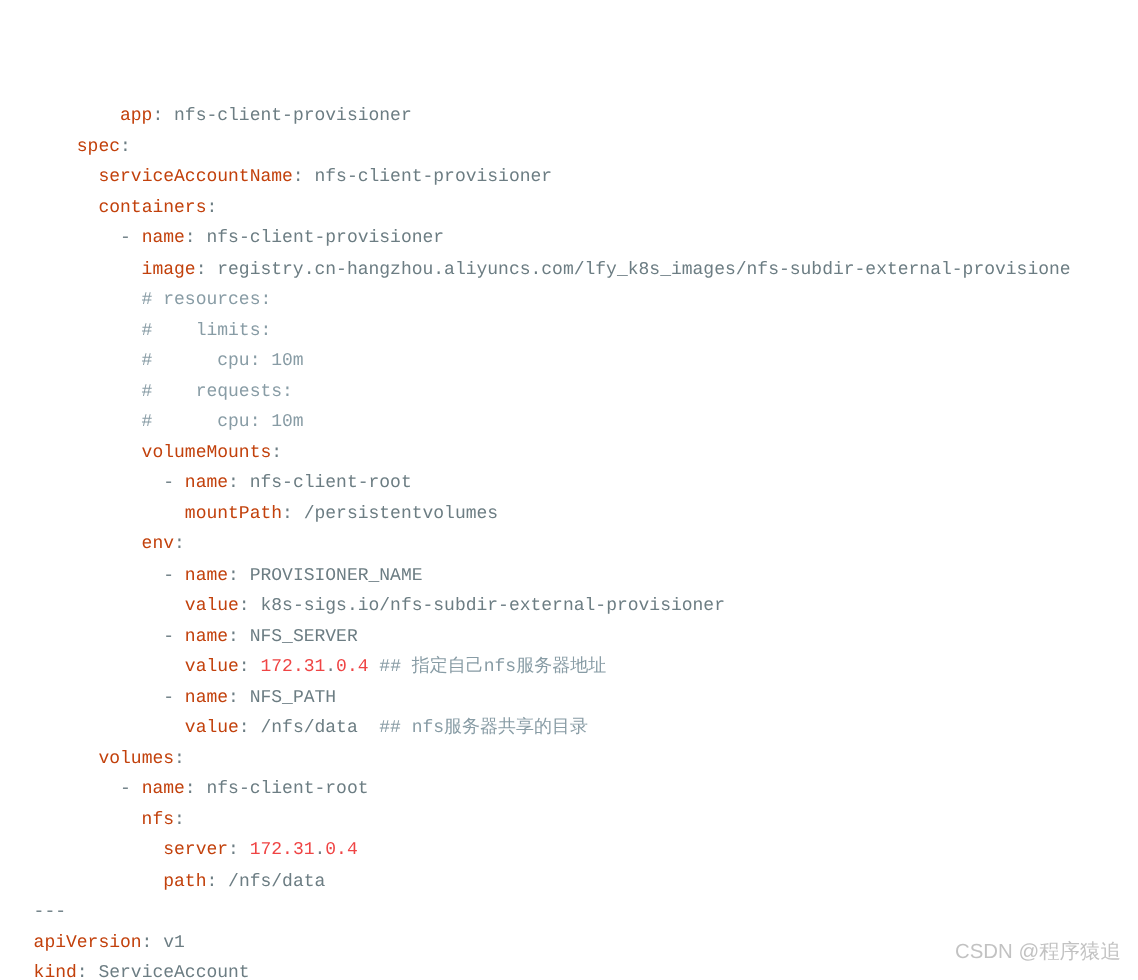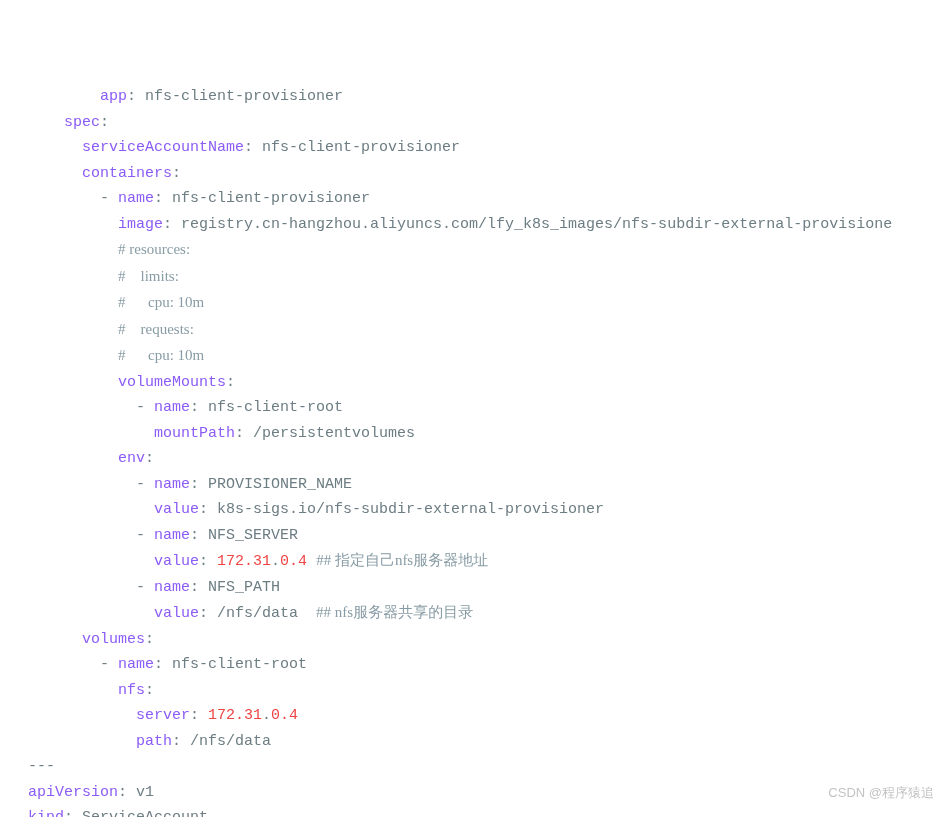--- a/index.html
+++ b/index.html
@@ -13,32 +13,32 @@
     overflow: hidden;
     width: 948px;
     height: 817px;
     position: relative;
     color: #657b83;
   }
   .code {
     padding: 0 0 0 0;
   }
   .line { white-space: pre; }
-  .key { color: #8b5cf6; }   
+  .key { color: #c2410c; }   
   .txt { color: #6c7d83; }   
   .dash { color: #6c7d83; }
   .num { color: #ef4444; }   
-  .cmt { color: #889ca5; font-family: Liberation Serif, serif; }   
+  .cmt { color: #889ca5; }   
   .docsep { color: #6c7d83; }
   .watermark {
     position: absolute;
     bottom: 12px;
     right: 14px;
     font-family: Arial, sans-serif;
-    font-size: 13px;
+    font-size: 17px;
     color: rgba(120,120,120,0.45);
     white-space: nowrap;
   }
 </style>
 </head>
 <body>
 
 
 
 <div class="code" id="code-root" style="margin-top: -18px; margin-left: 28px;"><div class="line">        <span class="key">app</span><span class="txt">: </span><span class="txt">nfs-client-provisioner</span></div><div class="line">    <span class="key">spec</span><span class="txt">:</span></div><div class="line">      <span class="key">serviceAccountName</span><span class="txt">: </span><span class="txt">nfs-client-provisioner</span></div><div class="line">      <span class="key">containers</span><span class="txt">:</span></div><div class="line">        <span class="dash">- </span><span class="key">name</span><span class="txt">: </span><span class="txt">nfs-client-provisioner</span></div><div class="line">          <span class="key">image</span><span class="txt">: </span><span class="txt">registry.cn-hangzhou.aliyuncs.com/lfy_k8s_images/nfs-subdir-external-provisione</span></div><div class="line">          <span class="cmt"># resources:</span></div><div class="line">          <span class="cmt">#    limits:</span></div><div class="line">          <span class="cmt">#      cpu: 10m</span></div><div class="line">          <span class="cmt">#    requests:</span></div><div class="line">          <span class="cmt">#      cpu: 10m</span></div><div class="line">          <span class="key">volumeMounts</span><span class="txt">:</span></div><div class="line">            <span class="dash">- </span><span class="key">name</span><span class="txt">: </span><span class="txt">nfs-client-root</span></div><div class="line">              <span class="key">mountPath</span><span class="txt">: </span><span class="txt">/persistentvolumes</span></div><div class="line">          <span class="key">env</span><span class="txt">:</span></div><div class="line">            <span class="dash">- </span><span class="key">name</span><span class="txt">: </span><span class="txt">PROVISIONER_NAME</span></div><div class="line">              <span class="key">value</span><span class="txt">: </span><span class="txt">k8s-sigs.io/nfs-subdir-external-provisioner</span></div><div class="line">            <span class="dash">- </span><span class="key">name</span><span class="txt">: </span><span class="txt">NFS_SERVER</span></div><div class="line">              <span class="key">value</span><span class="txt">: </span><span class="num">172.31</span><span class="txt">.</span><span class="num">0.4</span><span class="txt"> </span><span class="cmt">## 指定自己nfs服务器地址</span></div><div class="line">            <span class="dash">- </span><span class="key">name</span><span class="txt">: </span><span class="txt">NFS_PATH  </span></div><div class="line">              <span class="key">value</span><span class="txt">: </span><span class="txt">/nfs/data  </span><span class="cmt">## nfs服务器共享的目录</span></div><div class="line">      <span class="key">volumes</span><span class="txt">:</span></div><div class="line">        <span class="dash">- </span><span class="key">name</span><span class="txt">: </span><span class="txt">nfs-client-root</span></div><div class="line">          <span class="key">nfs</span><span class="txt">:</span></div><div class="line">            <span class="key">server</span><span class="txt">: </span><span class="num">172.31</span><span class="txt">.</span><span class="num">0.4</span></div><div class="line">            <span class="key">path</span><span class="txt">: </span><span class="txt">/nfs/data</span></div><div class="line"><span class="docsep">---</span></div><div class="line"><span class="key">apiVersion</span><span class="txt">: </span><span class="txt">v1</span></div><div class="line"><span class="key">kind</span><span class="txt">: </span><span class="txt">ServiceAccount</span></div></div>

